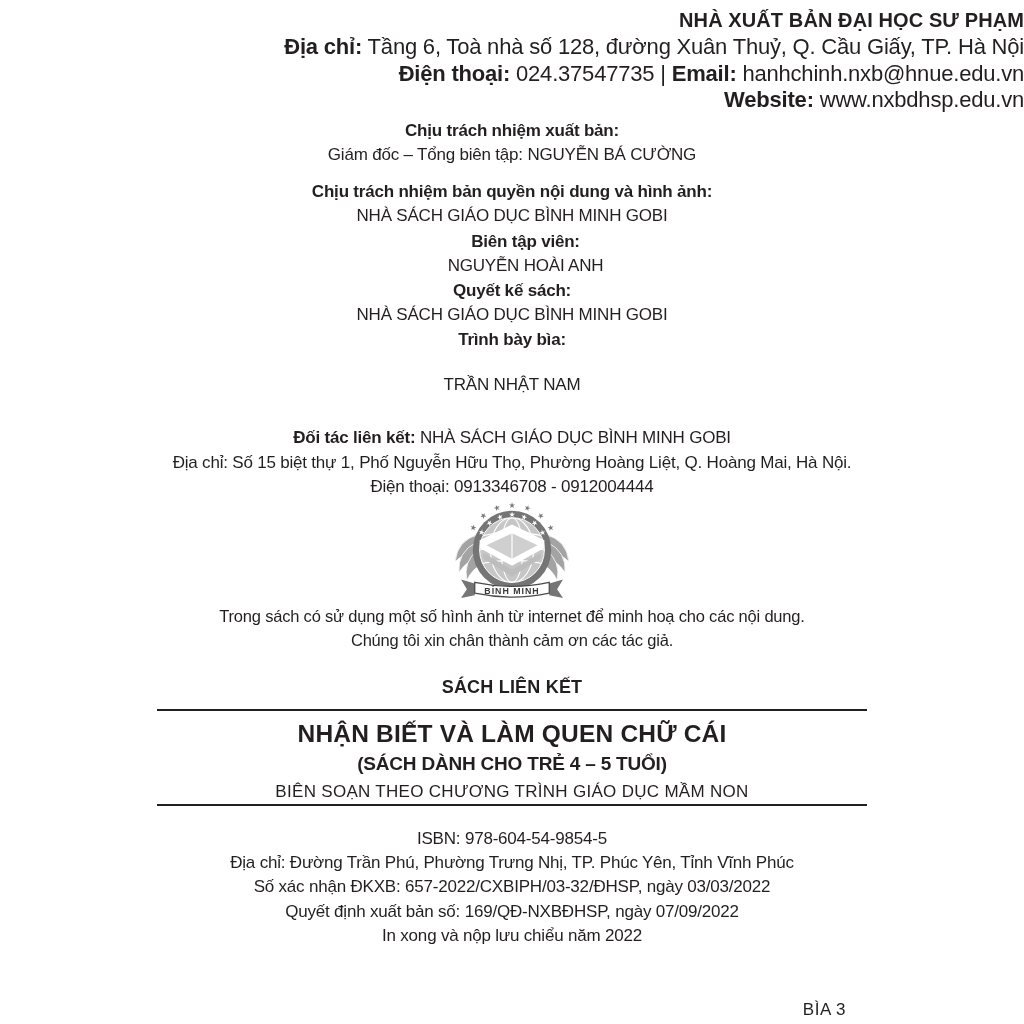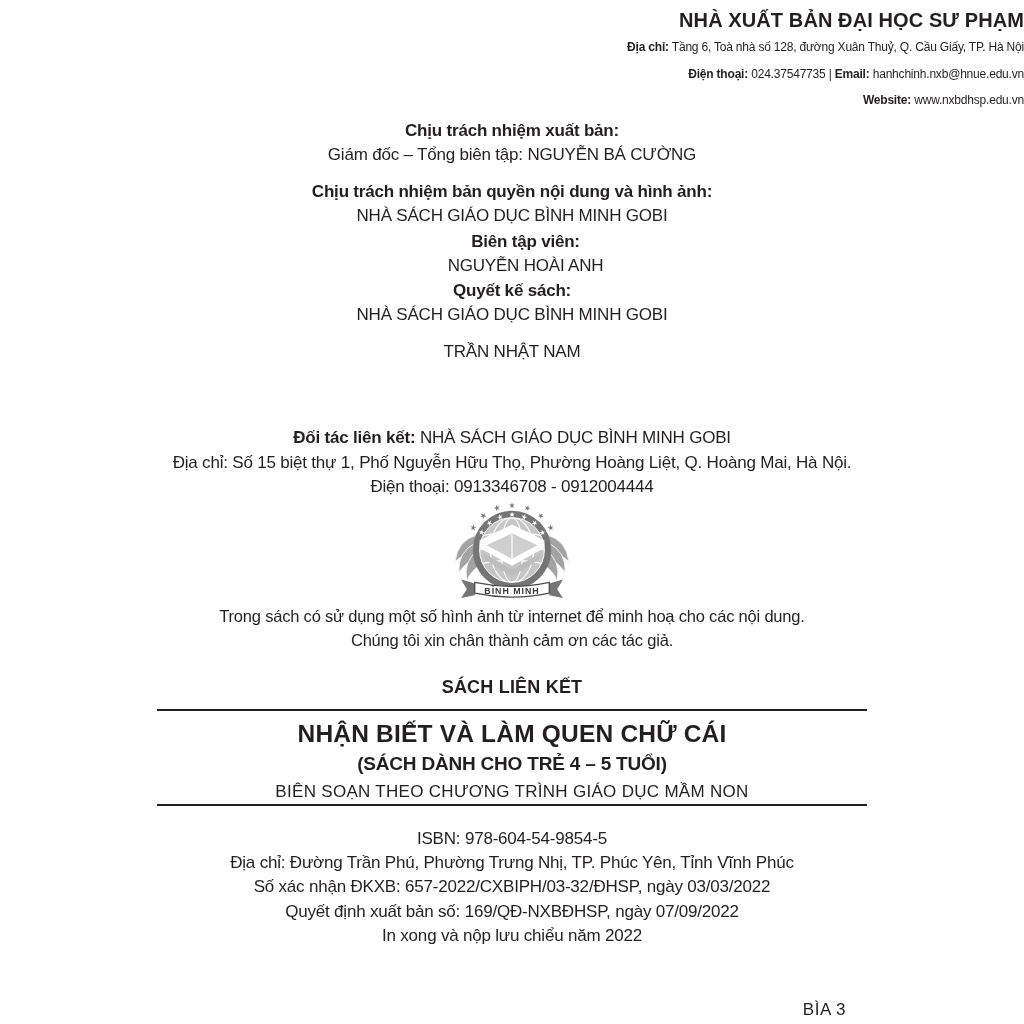--- a/index.html
+++ b/index.html
@@ -14,30 +14,30 @@
     overflow: hidden;
     letter-spacing: -0.2px;
   }
   .center { text-align: center; width: 100%; }
   .abs { position: absolute; left: 0; }
   b, .b { font-weight: 700; }
 
   
   .pub-header { top: 6px; text-align: right; }
   .pub-name { font-size: 20px; font-weight: 700; line-height: 28px; letter-spacing: 0.1px; }
-  .pub-line { font-size: 12px; line-height: 26.5px; }
+  .pub-line { font-size: 22px; line-height: 26.5px; }
 
   
   .credit { position: absolute; left: 0; width: 100%; text-align: center; font-size: 17px; line-height: 24px; }
   .credit-1 { top: 119px; }
   .credit-2 { top: 180px; }
   .credit-3 { top: 230px; padding-left: 27px; }
   .credit-4 { top: 279px; }
   .credit-5 { top: 328px; }
-  .credit-5 .credit-value { margin-top: 12px; }
+  .credit-5 .credit-value { margin-top: 21px; }
 
   
   .partner { top: 426px; font-size: 17px; line-height: 24.5px; }
 
   
   .logo-wrap { position: absolute; top: 501px; left: 452px; width: 120px; height: 102px; }
 
   
   .notes { top: 605px; font-size: 16.5px; line-height: 22px; }
   .notes p + p { margin-top: 2px; }
@@ -82,20 +82,21 @@
     </div>
     <div class="credit credit-3">
       <p class="b credit-label">Biên tập viên:</p>
       <p class="credit-value">NGUYỄN HOÀI ANH</p>
     </div>
     <div class="credit credit-4">
       <p class="b credit-label">Quyết kế sách:</p>
       <p class="credit-value">NHÀ SÁCH GIÁO DỤC BÌNH MINH GOBI</p>
     </div>
     <div class="credit credit-5">
+      <p class="b credit-label">Trình bày bìa:</p>
       <p class="credit-value">TRẦN NHẬT NAM</p>
     </div>
   </section>
 
   <section class="abs center partner">
     <p><b>Đối tác liên kết:</b><span> NHÀ SÁCH GIÁO DỤC BÌNH MINH GOBI</span></p>
     <p>Địa chỉ: Số 15 biệt thự 1, Phố Nguyễn Hữu Thọ, Phường Hoàng Liệt, Q. Hoàng Mai, Hà Nội.</p>
     <p>Điện thoại: 0913346708 - 0912004444</p>
   </section>
 

